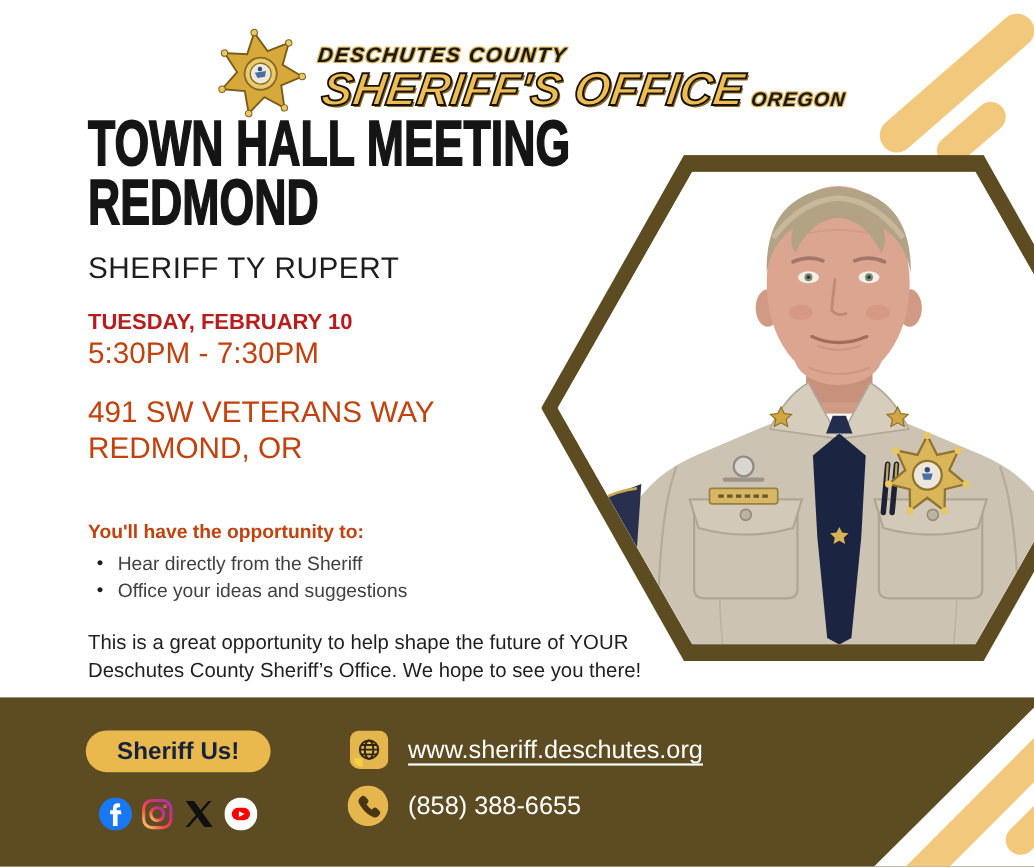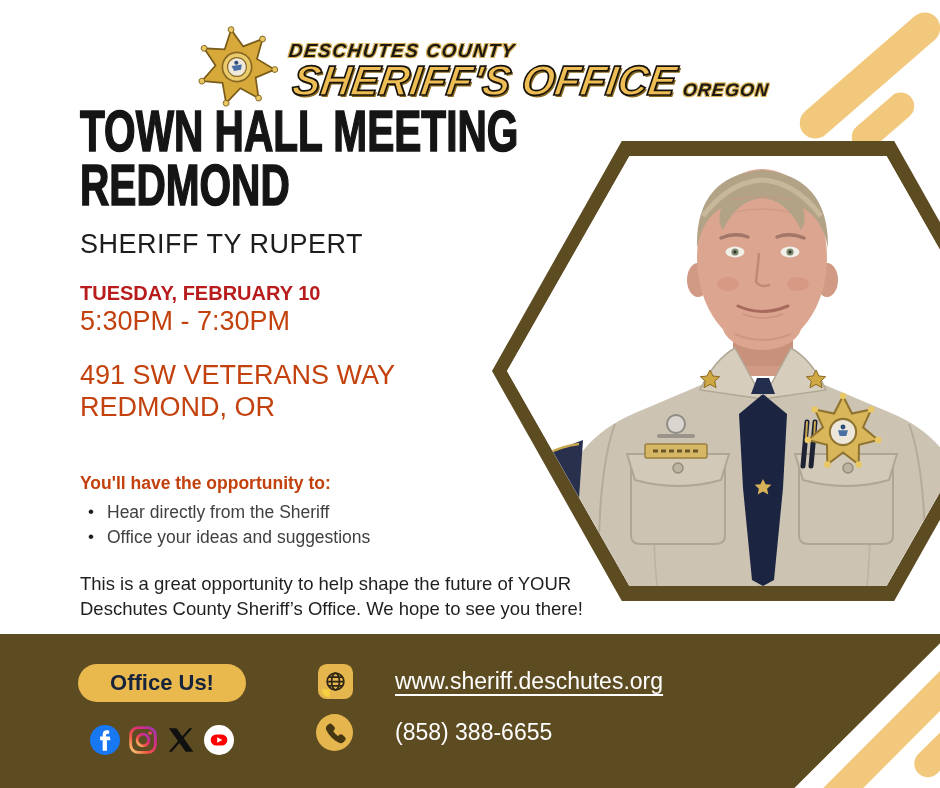--- a/index.html
+++ b/index.html
@@ -83,21 +83,21 @@
   .follow-pill {
     position:absolute; left:78px; top:30px; width:168px; height:38px;
     background:#e9b94e; border-radius:19px; border:none; cursor:pointer;
     font-family:"Liberation Sans",sans-serif;
     font-size:22px; font-weight:700; color:#16233d;
     display:flex; align-items:center; justify-content:center;
   }
   .social-row { position:absolute; left:90px; top:91px; display:flex; align-items:center; gap:8px; }
   .social-row .sicon { width:30px; height:30px; display:block; cursor:pointer; }
 
-  .contact-row { position:absolute; display:flex; align-items:center;gap:24px; }
+  .contact-row { position:absolute; display:flex; align-items:center; }
   .row-web   { left:318px; top:30px; }
   .row-phone { left:316px; top:80px; }
   .tile { display:block; }
   .contact-text { margin-left:18px; font-size:23px; color:#ffffff; }
   a.contact-text { text-decoration:underline; text-underline-offset:5px; cursor:pointer; }
 
   
   .corner { position:absolute; right:0; top:0; width:160px; height:154px; overflow:hidden; }
   .corner-white {
     position:absolute; inset:0; background:#ffffff;
@@ -252,21 +252,21 @@
   <li><span>Office your ideas and suggestions</span></li>
 </ul>
 
 <div class="col closing">
   <div>This is a great opportunity to help shape the future of YOUR</div>
   <div>Deschutes County Sheriff’s Office. We hope to see you there!</div>
 </div>
 
 <div class="footer">
 
-  <button class="follow-pill">Office Us!</button>
+  <button class="follow-pill">Sheriff Us!</button>
 
   <div class="social-row">
     <svg class="sicon" viewBox="0 0 36 36">
       <circle cx="18" cy="18" r="18" fill="#1877f2"></circle>
       <path d="M24.6 18.4h-4.3V31h-5.1V18.4h-3.1v-4.5h3.1v-2.7c0-3.2 1.9-5 4.9-5 1.4 0 2.9.3 2.9.3v4.1h-1.7c-1.6 0-2.1.9-2.1 1.9v1.4h4.5z" fill="#ffffff"></path>
     </svg>
     <svg class="sicon" viewBox="0 0 36 36">
       <defs>
         <linearGradient id="ig" x1="0" y1="1" x2="1" y2="0">
           <stop offset="0" stop-color="#fed373"></stop>

